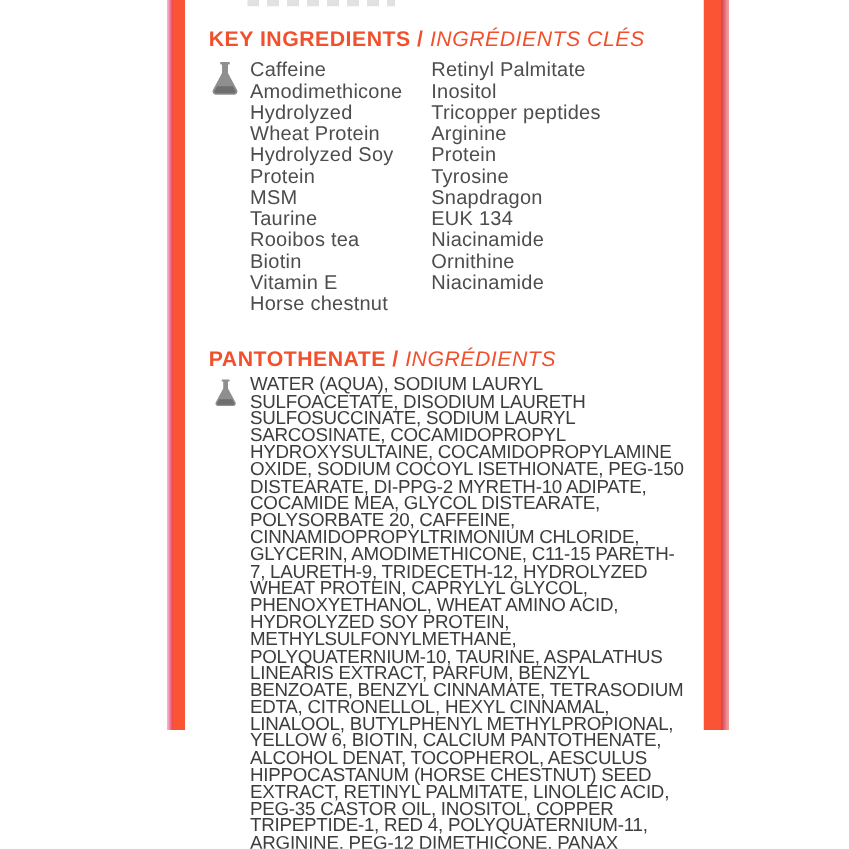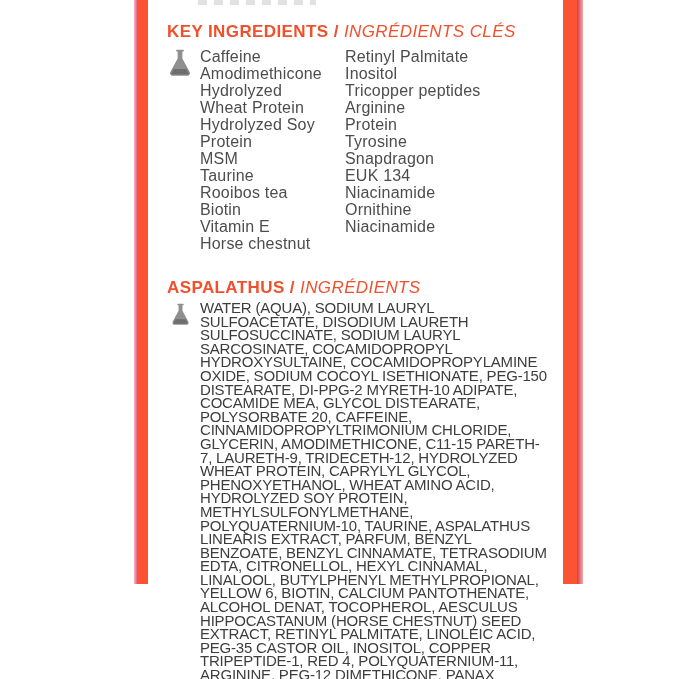--- a/index.html
+++ b/index.html
@@ -114,21 +114,21 @@
           <div class="ki-item">Protein</div>
           <div class="ki-item">Tyrosine</div>
           <div class="ki-item">Snapdragon</div>
           <div class="ki-item">EUK 134</div>
           <div class="ki-item">Niacinamide</div>
           <div class="ki-item">Ornithine</div>
           <div class="ki-item">Niacinamide</div>
         </div>
 
       <div class="heading" id="heading-full">
-        <span class="en">ASPALATHUS</span><span class="sep"> / </span><span class="fr">INGRÉDIENTS</span>
+        <span class="en">PANTOTHENATE</span><span class="sep"> / </span><span class="fr">INGRÉDIENTS</span>
       </div>
 
       <svg class="flask" id="flask-full" viewBox="0 0 24 26" aria-hidden="true">
         <path fill="#8f8f8f" d="M9.2,0.6 h5.6 a0.9,0.9 0 0 1 0,1.8 l-0.6,0 v6.4 l6.8,12.6 a2.3,2.3 0 0 1 -2,3.4 H5 a2.3,2.3 0 0 1 -2,-3.4 L9.8,8.8 V2.4 l-0.6,0 a0.9,0.9 0 0 1 0,-1.8 z"></path>
         <path fill="#6e6e6e" d="M6.1,18.5 h11.8 l1.9,3.6 a1.1,1.1 0 0 1 -1,1.6 H5.2 a1.1,1.1 0 0 1 -1,-1.6 z"></path>
       </svg>
 
       <div class="full-list">WATER (AQUA), SODIUM LAURYL SULFOACETATE, DISODIUM LAURETH SULFOSUCCINATE, SODIUM LAURYL SARCOSINATE, COCAMIDOPROPYL HYDROXYSULTAINE, COCAMIDOPROPYLAMINE OXIDE, SODIUM COCOYL ISETHIONATE, PEG-150 DISTEARATE, DI-PPG-2 MYRETH-10 ADIPATE, COCAMIDE MEA, GLYCOL DISTEARATE, POLYSORBATE 20, CAFFEINE, CINNAMIDOPROPYLTRIMONIUM CHLORIDE, GLYCERIN, AMODIMETHICONE, C11-15 PARETH-7, LAURETH-9, TRIDECETH-12, HYDROLYZED WHEAT PROTEIN, CAPRYLYL GLYCOL, PHENOXYETHANOL, WHEAT AMINO ACID, HYDROLYZED SOY PROTEIN, METHYLSULFONYLMETHANE, POLYQUATERNIUM-10, TAURINE, ASPALATHUS LINEARIS EXTRACT, PARFUM, BENZYL BENZOATE, BENZYL CINNAMATE, TETRASODIUM EDTA, CITRONELLOL, HEXYL CINNAMAL, LINALOOL, BUTYLPHENYL METHYLPROPIONAL, YELLOW 6, BIOTIN, CALCIUM PANTOTHENATE, ALCOHOL DENAT, TOCOPHEROL, AESCULUS HIPPOCASTANUM (HORSE CHESTNUT) SEED EXTRACT, RETINYL PALMITATE, LINOLEIC ACID, PEG-35 CASTOR OIL, INOSITOL, COPPER TRIPEPTIDE-1, RED 4, POLYQUATERNIUM-11, ARGININE, PEG-12 DIMETHICONE, PANAX GINSENG ROOT EXTRACT, ACETYL TYROSINE, ARCTIUM MAJUS ROOT EXTRACT, ETHYLBISIMINOMETHYLGUAIACOL MANGANESE CHLORIDE, NIACINAMIDE, ORNITHINE HCL, ZINC GLUCONATE, CITRULLINE, GLUCOSAMINE HCL, HYDROLYZED PROANTHOCYANIDIN, CITRIC ACID.</div>
 
 

